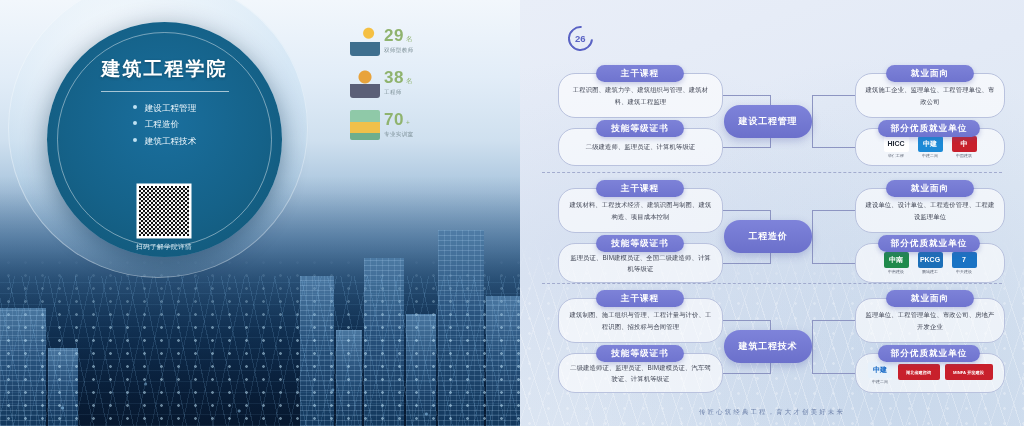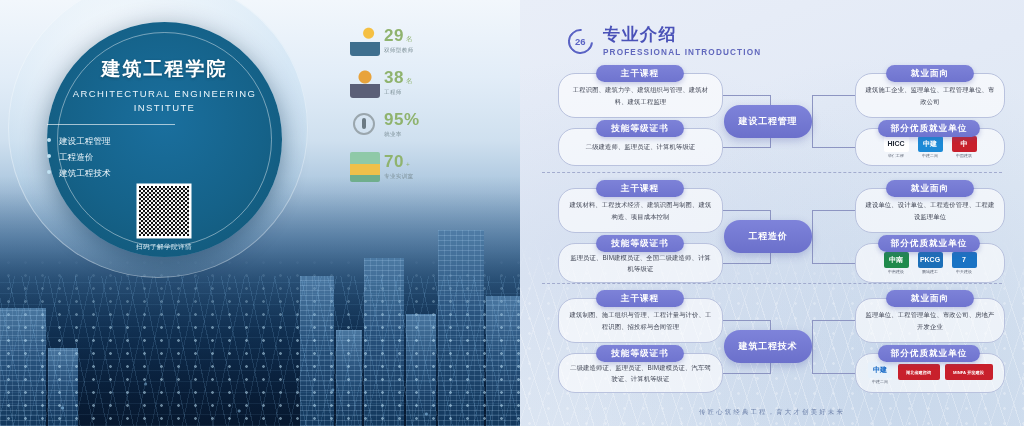--- a/index.html
+++ b/index.html
@@ -65,21 +65,21 @@
     position:absolute; left:47px; top:22px; width:235px; height:235px; border-radius:50%;
     background:radial-gradient(circle at 50% 42%, #1a6f9e 0%, #156289 55%, #115574 100%);
     box-shadow:0 6px 26px rgba(5,40,70,.45);
   }
   .circle-ring{
     position:absolute; left:10px; top:10px; right:10px; bottom:10px;
     border-radius:50%; border:1px solid rgba(255,255,255,.42);
   }
   .circle-inner{
     position:absolute; inset:0; display:flex; flex-direction:column;
-    padding-top:34px; color:#fff; text-align:center;
+    align-items:center; padding-top:34px; color:#fff; text-align:center;
   }
   .inst-cn{ font-size:19px; font-weight:bold; letter-spacing:2px; text-shadow:0 1px 3px rgba(0,0,0,.3); }
   .inst-en{ font-size:9.5px; letter-spacing:1.4px; margin-top:5px; line-height:1.45; color:#eaf5fb; }
   .divider{ width:128px; height:1px; background:rgba(255,255,255,.62); margin:9px 0 8px; }
   .majors{ list-style:none; text-align:left; font-size:8.6px; line-height:1.9; color:#eef7fc; }
   .majors li{ position:relative; padding-left:12px; }
   .majors li::before{
     content:""; position:absolute; left:0; top:5px; width:4px; height:4px;
     border-radius:50%; background:#bfe1f2;
   }
@@ -215,21 +215,20 @@
     </div>
     <div class="mesh"></div>
     <div class="mesh-dots"></div>
 
     <div class="arc"></div>
 
     <div class="circle">
       <div class="circle-ring"></div>
       <div class="circle-inner">
         <div class="inst-cn">建筑工程学院</div>
-        <div class="inst-en">ARCHITECTURAL ENGINEERING INSTITUTE</div>
         <div class="divider"></div>
         <ul class="majors">
           <li>建设工程管理</li>
           <li>工程造价</li>
           <li>建筑工程技术</li>
         </ul>
       </div>
     </div>
 
     <div class="qr-wrap">
@@ -246,50 +245,37 @@
         </div>
       </div>
       <div class="stat">
         <div class="stat-ico ico-engineer"></div>
         <div class="stat-body">
           <div class="stat-num"><span>38</span><span class="stat-unit">名</span></div>
           <div class="stat-lbl">工程师</div>
         </div>
       </div>
       <div class="stat">
-        <div class="stat-ico">
-            <div class="ico-rate"></div>
-          </div>
-        <div class="stat-body">
-          <div class="stat-num"><span>95%</span><span class="stat-unit"></span></div>
-          <div class="stat-lbl">就业率</div>
-        </div>
-      </div>
-      <div class="stat">
         <div class="stat-ico ico-lab"></div>
         <div class="stat-body">
           <div class="stat-num"><span>70</span><span class="stat-unit">+</span></div>
           <div class="stat-lbl">专业实训室</div>
         </div>
       </div>
     </div>
   </div>
 
   <div class="right-panel">
     <div class="rp-tex"></div>
     <div class="rp-mesh"></div>
 
     <div class="rp-header">
       <div class="badge-26">
         <span>26</span>
       </div>
-      <div class="hdr-txt">
-        <div class="hdr-cn">专业介绍</div>
-        <div class="hdr-en">PROFESSIONAL INTRODUCTION</div>
-      </div>
     </div>
 
     <div class="row row1">
       <div class="card" style="left:30px; top:8px; width:165px; height:45px;">
         <div class="card-txt">工程识图、建筑力学、建筑组织与管理、建筑材料、建筑工程监理</div>
       </div>
       <div class="pill pill-title" style="left:68px; top:0px;">主干课程</div>
 
       <div class="card" style="left:30px; top:63px; width:165px; height:38px;">
         <div class="card-txt">二级建造师、监理员证、计算机等级证</div>

